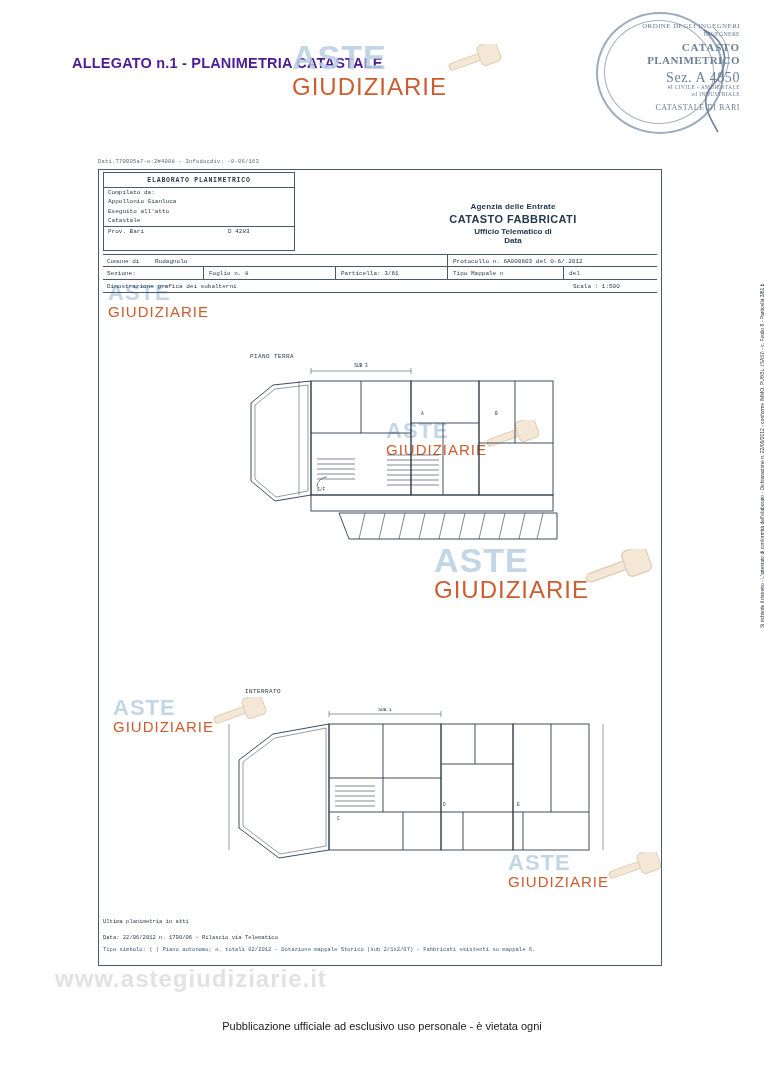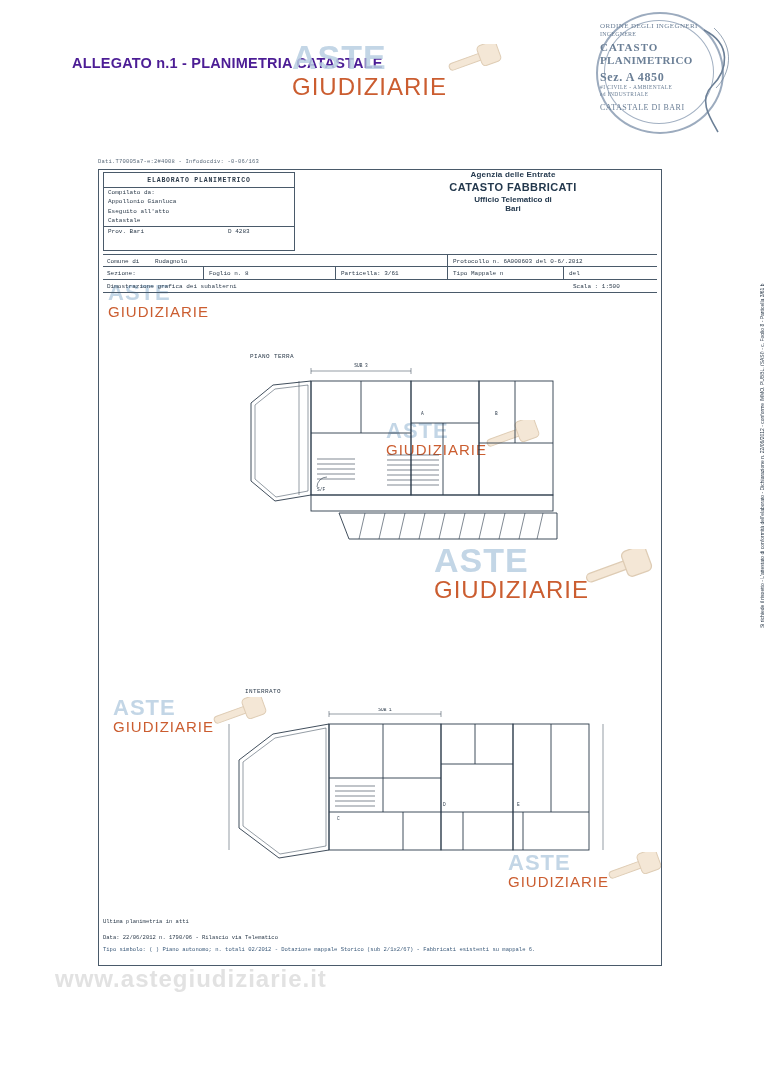--- a/index.html
+++ b/index.html
@@ -49,31 +49,31 @@
     position: absolute;
     left: 16px; top: 12px;
     width: 108px; height: 102px;
     border: 1px solid #7b8fa8;
     border-radius: 50%;
     opacity: .7;
   }
   .stamp .t {
     position: absolute;
     width: 132px;
-    left: 12px;
-    text-align: left;
+    left: 20px;
+    text-align: right;
     color: #6b7f96;
     font-family: "Liberation Serif", serif;
     letter-spacing: .4px;
   }
   .stamp .t1 { top: 14px; font-size: 7px; }
   .stamp .t2 { top: 23px; font-size: 6px; letter-spacing:.2px;}
   .stamp .t3 { top: 33px; font-size: 11px; font-weight: bold; letter-spacing: 1px;}
   .stamp .t4 { top: 46px; font-size: 11px; font-weight: bold; letter-spacing: .4px;}
-  .stamp .t5 { top: 62px; font-size: 12px; font-weight: bold; letter-spacing: .6px;}
+  .stamp .t5 { top: 62px; font-size: 14px; font-weight: normal; letter-spacing: .6px;}
   .stamp .t6 { top: 76px; font-size: 5.5px; }
   .stamp .t7 { top: 83px; font-size: 5.5px; }
   .stamp .t8 { top: 95px; font-size: 8px; letter-spacing: .5px; }
   .stamp .squiggle {
     position: absolute;
     left: 96px; top: 18px;
     width: 60px; height: 110px;
   }
 
   
@@ -168,21 +168,21 @@
   
   .agency {
     position: absolute;
     left: 300px;
     top: 12px;
     width: 230px;
     text-align: center;
     font-family: "Liberation Sans", sans-serif;
     color: #23384d;
   }
-  .agency .a1 { font-size: 8px; font-weight: bold; letter-spacing: .2px;}
+  .agency .a1 { font-size: 8px; font-weight: bold; letter-spacing: .2px; margin-top: 32px;}
   .agency .a2 { font-size: 11px; font-weight: bold; letter-spacing: .4px; margin-top: 2px;}
   .agency .a3 { font-size: 8px; font-weight: bold; margin-top: 2px;}
   .agency .a4 { font-size: 8px; font-weight: bold; }
 
   
   .inforow {
     position: absolute;
     left: 5px;
     width: 554px;
     border-top: 1px solid #4a5a6a;
@@ -358,21 +358,21 @@
     <div class="rowlast">
       <span class="a">Prov. Bari</span>
       <span>D  4283</span>
     </div>
   </div>
 
   <div class="agency">
     <div class="a1">Agenzia delle Entrate</div>
     <div class="a2">CATASTO FABBRICATI</div>
     <div class="a3">Ufficio Telematico di</div>
-    <div class="a4">Bari</div>
+    <div class="a4">Data</div>
   </div>
 
   <div class="inforow r1">
     <span class="cell" style="left:4px;">Comune di</span>
     <span class="cell" style="left:52px;">Rudagnolo</span>
     <span class="vline" style="left:344px;"></span>
     <span class="cell" style="left:350px;">Protocollo n. 6A000603 del 0-6/.2012</span>
   </div>
 
   <div class="inforow r2">
@@ -502,13 +502,14 @@
   </div>
 
   <div class="note n1">Ultima planimetria in atti</div>
   <div class="note n2">Data: 22/06/2012  n. 1790/06 - Rilascio via Telematico</div>
   <div class="note n3">Tipo simbolo: ( ) Piano autonomo; n. totali 02/2012 - Dotazione mappale Storico  (sub 2/1x2/67) - Fabbricati esistenti su mappale 6.</div>
 
   <div class="vert-text">Si richiede il rispetto - L'attestato di conformità dell'elaborato - Dichiarazione n. 22/06/2012 - conforme IMMO. PUBBL. (SASI) - c. Foglio 8 - Particella 3/61 b</div>
 </div>
 
 <div class="footer">
+  <div>Pubblicazione ufficiale ad esclusivo uso personale - è vietata ogni</div>
 </div>
 
 </body></html>

